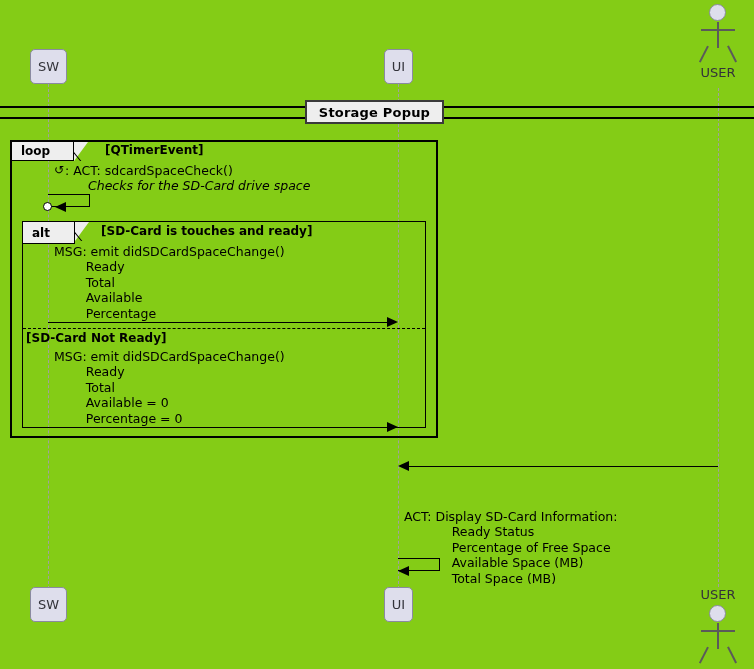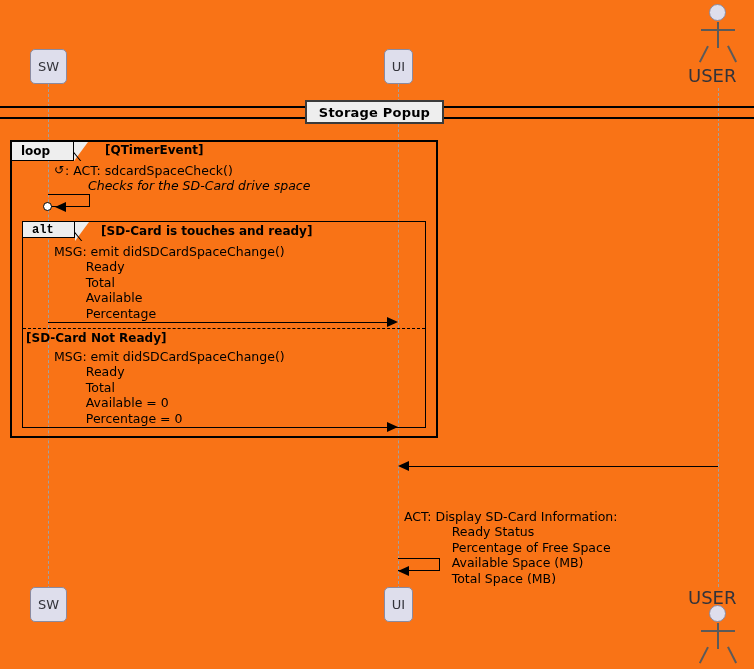--- a/index.html
+++ b/index.html
@@ -8,21 +8,21 @@
     background: #FFFFFF;
   }
   body {
     font-family: "DejaVu Sans", sans-serif;
     -webkit-font-smoothing: antialiased;
   }
   #canvas {
     position: relative;
     width: 754px;
     height: 669px;
-    background: #f97316;
+    background: #84cc16;
     overflow: hidden;
   }
   
   .lifeline {
     position: absolute;
     width: 0;
     border-left: 1px dashed #A0A0A0;
   }
   
   .participant {
@@ -48,23 +48,24 @@
     background: #DEDEEC;
     border: 1px solid #8A8AA0;
     box-sizing: border-box;
   }
   .actor-line {
     position: absolute;
     background: #5A5A5A;
   }
   .actor-label {
     position: absolute;
-    font-size: 18px;
+    font-size: 13px;
     color: #33333A;
     white-space: nowrap;
+    text-align: center;
   }
   
   .divider-rule {
     position: absolute;
     left: 0;
     width: 754px;
     height: 0;
     border-top: 2px solid #000000;
   }
   .divider-box {
@@ -221,21 +222,21 @@
   <div class="frame-label" style="left:105px; top:143px;">[QTimerEvent]</div>
 
   <div class="loop-glyph" style="left:54px; top:164px;">↺</div>
   <div class="msg-text" style="left:65px; top:163px;">: ACT: sdcardSpaceCheck()</div>
   <div class="msg-text" style="left:88px; top:178px;font-style:italic;">Checks for the SD-Card drive space</div>
   <div class="self-msg" style="left:48px; top:194px; width:42px; height:13px;"></div>
   <div class="arrow-head arrow-left" style="left:55px; top:202px;"></div>
   <div class="circle-end" style="left:43px; top:202px;"></div>
 
   <div class="frame" style="left:22px; top:221px; width:404px; height:207px;"></div>
-  <div class="frame-tab" style="left:23px; top:222px; width:52px; height:16px;font-family:Liberation Mono, monospace;">
+  <div class="frame-tab" style="left:23px; top:222px; width:52px; height:22px;">
     <span>alt</span>
   </div>
   <div class="frame-tab-corner" style="left:75px; top:222px; border-top:19px solid #EEEEEE; border-right:14px solid transparent;"></div>
   <div class="frame-tab-corner" style="left:75px; top:222px; width:15.5px; height:19px; overflow:hidden;">
     <div style="position:absolute; left:-1px; top:8.5px; width:24px; height:0; border-top:1px solid #000000; transform:rotate(51deg); transform-origin:left center;"></div>
   </div>
   <div class="frame-label" style="left:101px; top:224px;">[SD-Card is touches and ready]</div>
 
   <div class="msg-text" style="left:54px; top:244px;"><span>MSG: emit didSDCardSpaceChange()
         Ready

